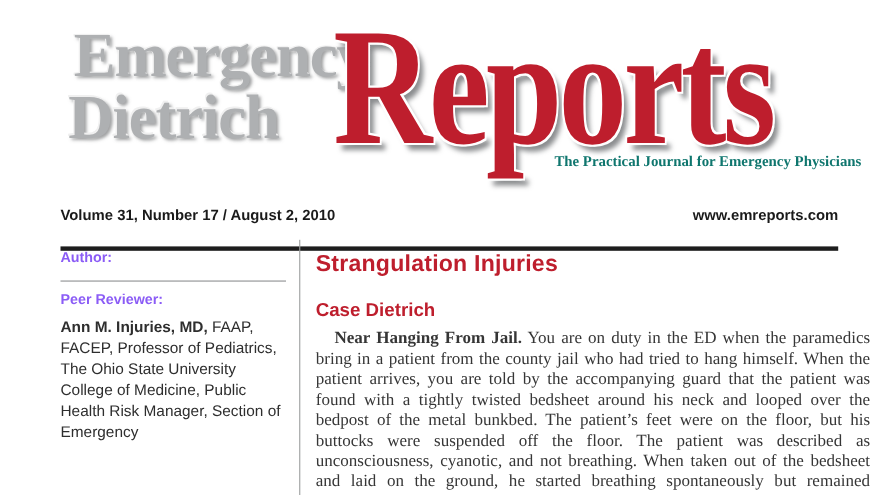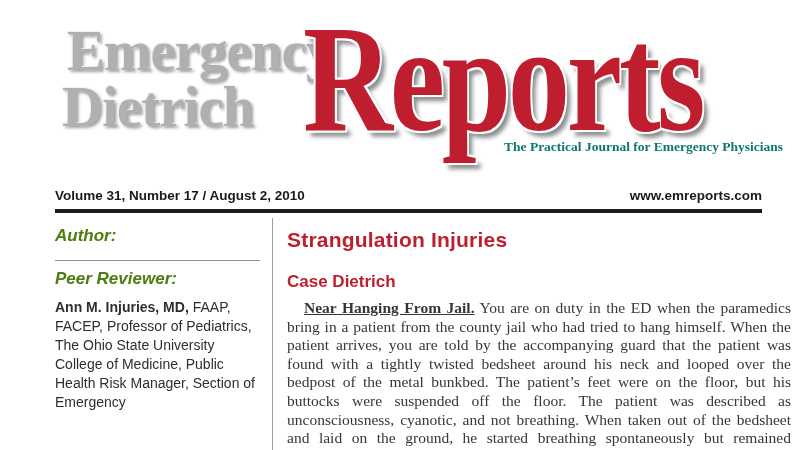--- a/index.html
+++ b/index.html
@@ -55,40 +55,39 @@
   
   .issue-bar {
     position: absolute;
     top: 188px; left: 55px; width: 707px;
     display: flex;
     justify-content: space-between;
     align-items: flex-end;
     font-weight: bold;
     font-size: 13.5px;
     color: #1a1a1a;
-    padding-bottom: 6px;
+    padding-bottom: 21px;
     border-bottom: 4px solid #1d1d1d;
   }
 
   
   .content {
     position: absolute;
     top: 218px; left: 55px;
     width: 736px; height: 232px;
     display: flex;
   }
   .sidebar { width: 217px; padding-right: 12px; }
   .col-divider { width: 1px; background: #9c9e9f; }
   .main { flex: 1; padding-left: 14px; padding-top: 2px; }
 
   .side-heading {
-    font-style: italic;
     font-weight: bold;
-    font-size: 17px;
-    color: #4d7c0f;
+    font-size: 13px;
+    color: #8b5cf6;
     margin: 8px 0 9px 0;
   }
   .side-text {
     font-size: 14px;
     line-height: 19px;
     color: #2e2e2e;
     margin: 0;
   }
   .side-text .name { font-weight: bold; }
   .side-rule {
@@ -113,21 +112,21 @@
   }
   .body-text {
     font-family: "Liberation Serif", serif;
     font-size: 15.5px;
     line-height: 18.6px;
     text-align: justify;
     text-indent: 17px;
     color: #363636;
     margin: 0;
   }
-  .body-text .lead { font-weight: bold; text-decoration: underline; }
+  .body-text .lead { font-weight: bold; }
 </style>
 </head>
 <body>
 
 <div class="page">
 
   <div class="masthead">
     <div class="logo-gray" id="logo-emergency">Emergency</div>
     <div class="logo-gray" id="logo-medicine">Dietrich</div>
     <div class="logo-red">Reports</div>

